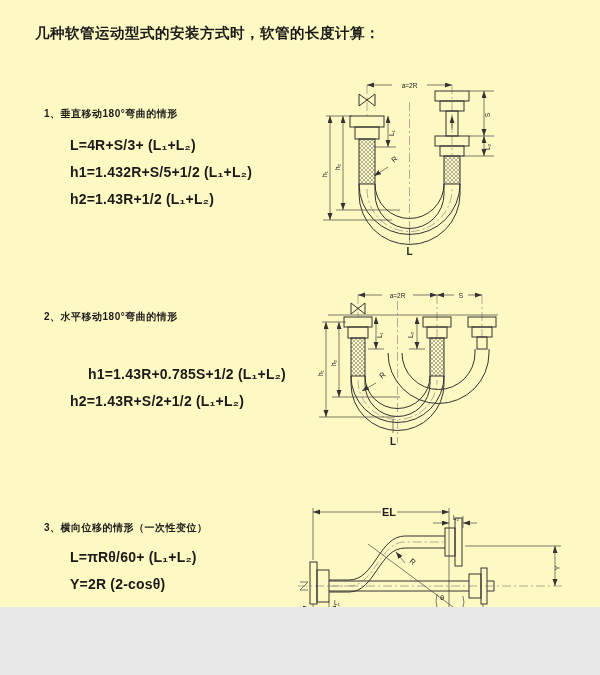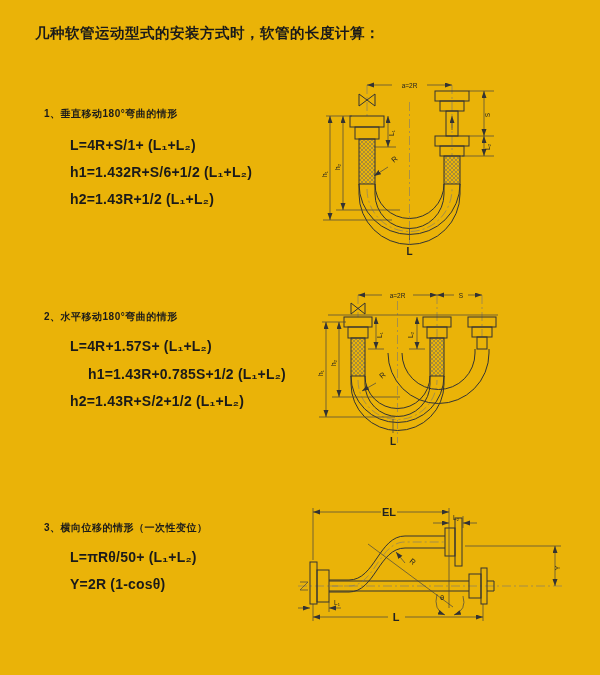--- a/index.html
+++ b/index.html
@@ -1,16 +1,16 @@
 <!DOCTYPE html>
 <html><head>
 <meta charset="utf-8">
 <style>
   html,body{margin:0;padding:0;background:#e8e8e8;}
-  #page{position:relative;width:600px;height:675px;background:#eab308;overflow:hidden;
+  #page{position:relative;width:600px;height:607px;background:#fef9c3;overflow:hidden;
         font-family:"Liberation Sans","DejaVu Sans",sans-serif;color:#1a1a1a;}
   .abs{position:absolute;}
   .title{font-size:14.5px;font-weight:bold;letter-spacing:.5px;}
   .hd{font-size:10px;font-weight:bold;letter-spacing:.5px;}
   .fm{font-size:14px;font-weight:bold;letter-spacing:.2px;}
   svg{position:absolute;overflow:visible;}
   svg .obj{stroke:#333;stroke-width:1;fill:none;}
   svg .thin{stroke:#444;stroke-width:.7;fill:none;}
   svg .cl{stroke:#777;stroke-width:.6;fill:none;stroke-dasharray:9 3 2 3;}
   svg text{fill:#222;font-family:"Liberation Sans","DejaVu Sans",sans-serif;}
@@ -31,32 +31,31 @@
       <path d="M0,4 L4,0 M0,0 L4,4" stroke="#666" stroke-width="0.5"></path>
     </pattern>
   </defs>
 </svg>
 
 <div id="page">
 
   <div class="abs title" style="left:35px;top:24px;">几种软管运动型式的安装方式时，软管的长度计算：</div>
 
   <div class="abs hd" style="left:44px;top:107px;">1、垂直移动180°弯曲的情形</div>
-  <div class="abs fm" style="left:70px;top:137px;">L=4R+S/1+ (L₁+L₂)</div>
-  <div class="abs fm" style="left:70px;top:164px;">h1=1.432R+S/6+1/2 (L₁+L₂)</div>
+  <div class="abs fm" style="left:70px;top:137px;">L=4R+S/3+ (L₁+L₂)</div>
+  <div class="abs fm" style="left:70px;top:164px;">h1=1.432R+S/5+1/2 (L₁+L₂)</div>
   <div class="abs fm" style="left:70px;top:191px;">h2=1.43R+1/2 (L₁+L₂)</div>
 
   <div class="abs hd" style="left:44px;top:310px;">2、水平移动180°弯曲的情形</div>
-  <div class="abs fm" style="left:70px;top:338px;">L=4R+1.57S+ (L₁+L₂)</div>
   <div class="abs fm" style="left:88px;top:366px;">h1=1.43R+0.785S+1/2 (L₁+L₂)</div>
   <div class="abs fm" style="left:70px;top:393px;">h2=1.43R+S/2+1/2 (L₁+L₂)</div>
 
   <div class="abs hd" style="left:44px;top:521px;">3、横向位移的情形（一次性变位）</div>
-  <div class="abs fm" style="left:70px;top:549px;">L=πRθ/50+ (L₁+L₂)</div>
-  <div class="abs fm" style="left:70px;top:576px;">Y=2R (1-cosθ)</div>
+  <div class="abs fm" style="left:70px;top:549px;">L=πRθ/60+ (L₁+L₂)</div>
+  <div class="abs fm" style="left:70px;top:576px;">Y=2R (2-cosθ)</div>
 
   <svg style="left:312px;top:64px;" width="270" height="200" viewBox="0 0 270 200">
     <g>
       <line class="cl" x1="97.5" y1="38" x2="97.5" y2="180"></line>
       <line class="cl" x1="55" y1="21" x2="55" y2="52"></line>
       <line class="cl" x1="140" y1="21" x2="140" y2="92"></line>
     </g>
     <g>
       <line class="thin" x1="55" y1="21" x2="80" y2="21" marker-start="url(#arr)"></line>
       <line class="thin" x1="115" y1="21" x2="140" y2="21" marker-end="url(#arr)"></line>

